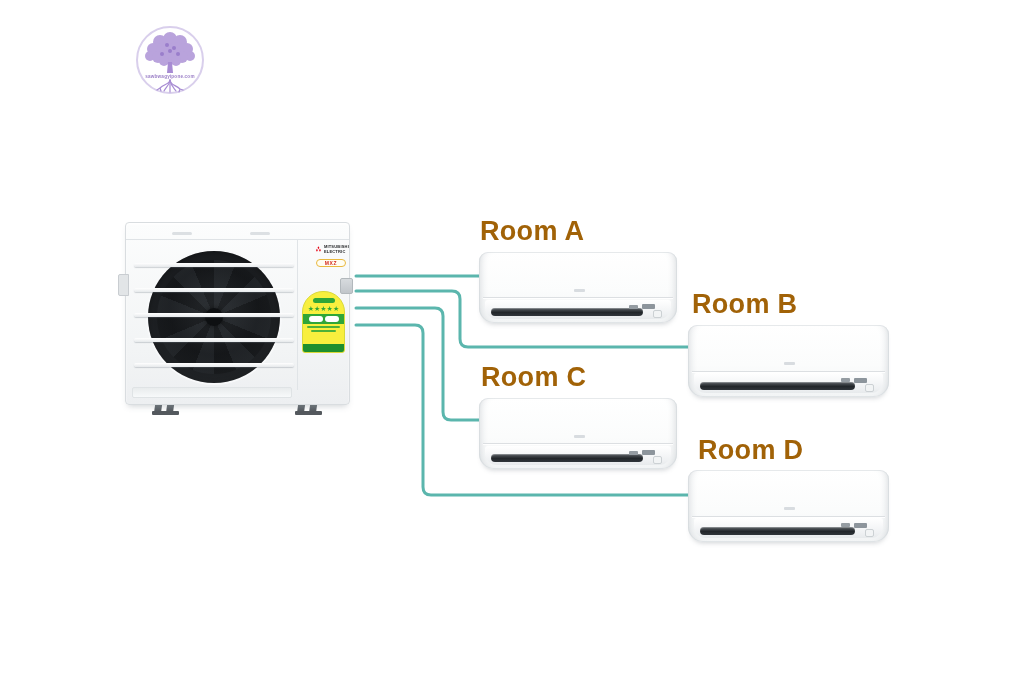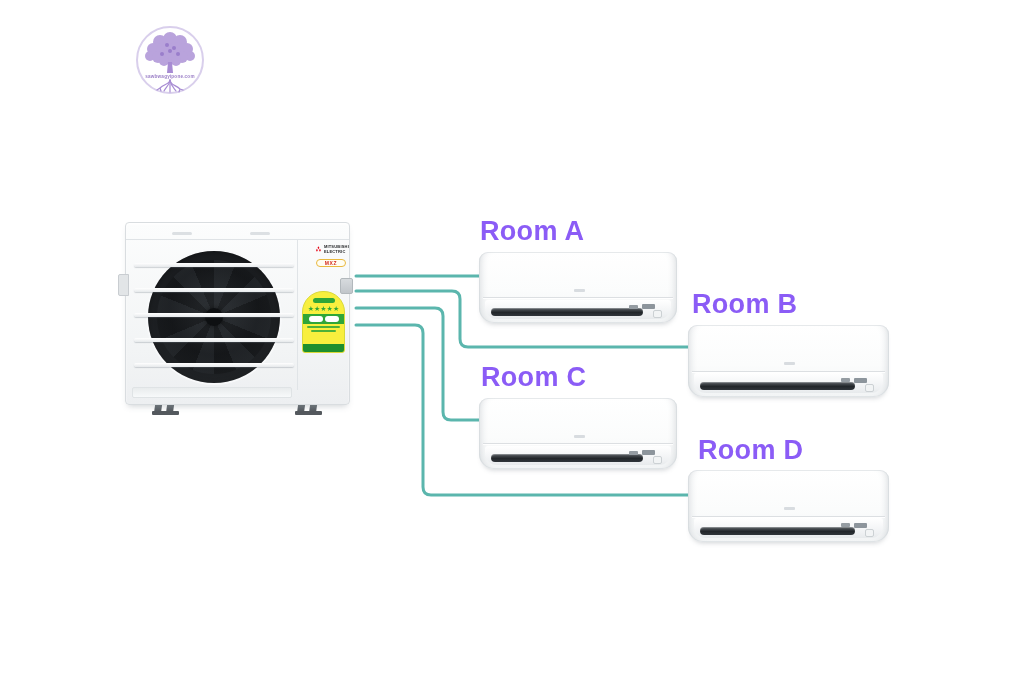--- a/index.html
+++ b/index.html
@@ -11,21 +11,21 @@
 
   
   .lines-svg{position:absolute;left:0;top:0;z-index:1;}
 
   
   .logo{position:absolute;left:134px;top:24px;width:72px;height:72px;z-index:3;}
 
   
   .room-label{
     position:absolute;z-index:3;font-size:27px;font-weight:bold;
-    color:#8b5cf6;letter-spacing:.3px;line-height:1.1;
+    color:#a16207;letter-spacing:.3px;line-height:1.1;
   }
   .rl-a{left:480px;top:217px;} .rl-b{left:692px;top:290px;}
   .rl-c{left:481px;top:363px;} .rl-d{left:692px;top:436px;margin-left:6px;}
 
   
   .ou{
     position:absolute;left:125px;top:222px;width:223px;height:181px;z-index:2;
     background:linear-gradient(180deg,#fcfdfd,#f2f4f5 70%,#edeff1);
     border:1px solid #d9dde0;border-radius:4px;
     box-shadow:inset 0 2px 2px rgba(255,255,255,.85), 0 4px 6px -3px rgba(80,90,100,.28);

